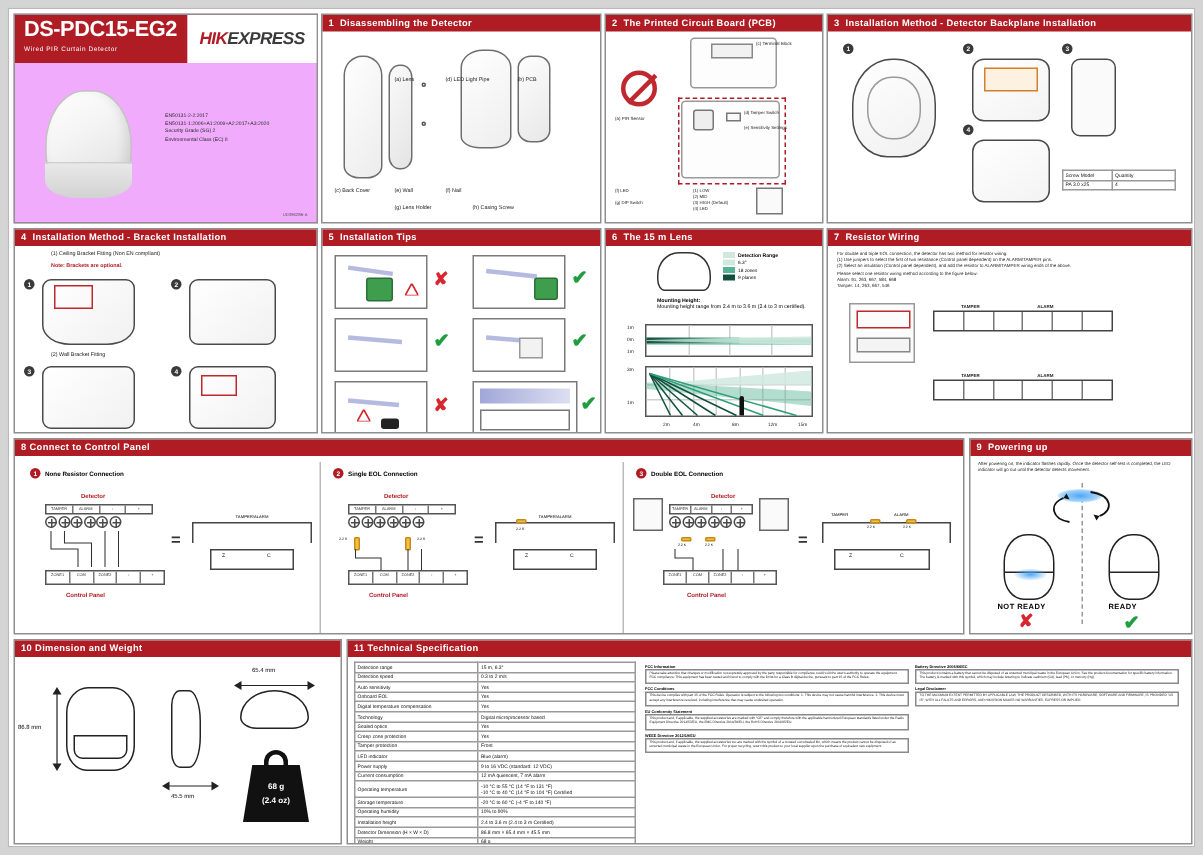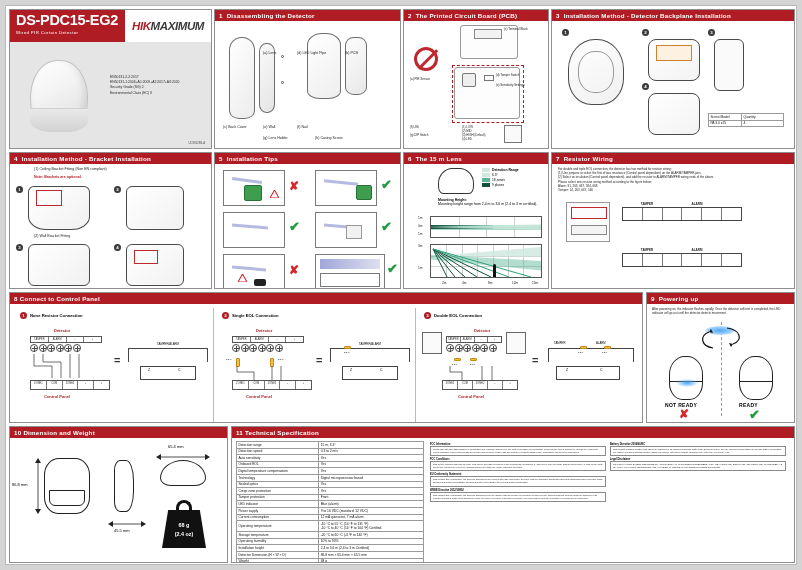--- a/index.html
+++ b/index.html
@@ -20,21 +20,21 @@
   .phead {
     height: 11px; background: #b01c24; color: #fff;
     font-size: 6.2px; font-weight: bold; letter-spacing: .25px;
     display: flex; align-items: center; padding-left: 4px;
     white-space: nowrap; overflow: hidden;
   }
   .pbody { position: absolute; left:0; right:0; top:11px; bottom:0; overflow:hidden; }
 
   
   .titleblock { position:absolute; left:3px; top:3px; width:203px; height:140px;
-                border:1px solid #8f8f8f; background:#e5e5e5; }
+                border:1px solid #8f8f8f; background:#f0abfc; }
   .tb-top { display:flex; height:32px; }
   .tb-red { flex:1; background:#b01c24; color:#fff; padding:3px 0 0 6px; }
   .tb-model { font-size:14.5px; font-weight:bold; letter-spacing:-.3px; line-height:15px;}
   .tb-sub { font-size:4.3px; letter-spacing:.4px; margin-top:2px; }
   .tb-logo { width:86px; background:#fff; display:flex; align-items:center; justify-content:center;
              font-size:11.5px; font-style:italic; font-weight:bold; letter-spacing:-.4px; }
   .tb-logo .hik { color:#b01c24; }
   .tb-logo .vis { color:#3b3b3b; }
   .tb-main { position:relative; height:107px; }
   .tb-certs { position:absolute; left:100px; top:33px; font-size:3.4px; line-height:5.2px; color:#2a2a2a; }
@@ -121,21 +121,21 @@
 <div class="sheet">
 
   <div class="titleblock">
     <div class="tb-top">
       <div class="tb-red">
         <div class="tb-model">DS-PDC15-EG2</div>
         <div class="tb-sub">Wired PIR Curtain Detector</div>
       </div>
       <div class="tb-logo">
         <span class="hik">HIK</span>
-          <span class="vis">MAXIMUM</span>
+          <span class="vis">EXPRESS</span>
       </div>
     </div>
     <div class="tb-main">
 
       <div class="det" style="position:absolute;left:20px;top:18px;width:58px;height:72px;">
         <div class="det-shell" style="position:absolute;inset:0;"></div>
         <div class="det-lens"></div>
       </div>
       <div class="tb-certs">
         <div>EN50131-2-2:2017</div>

